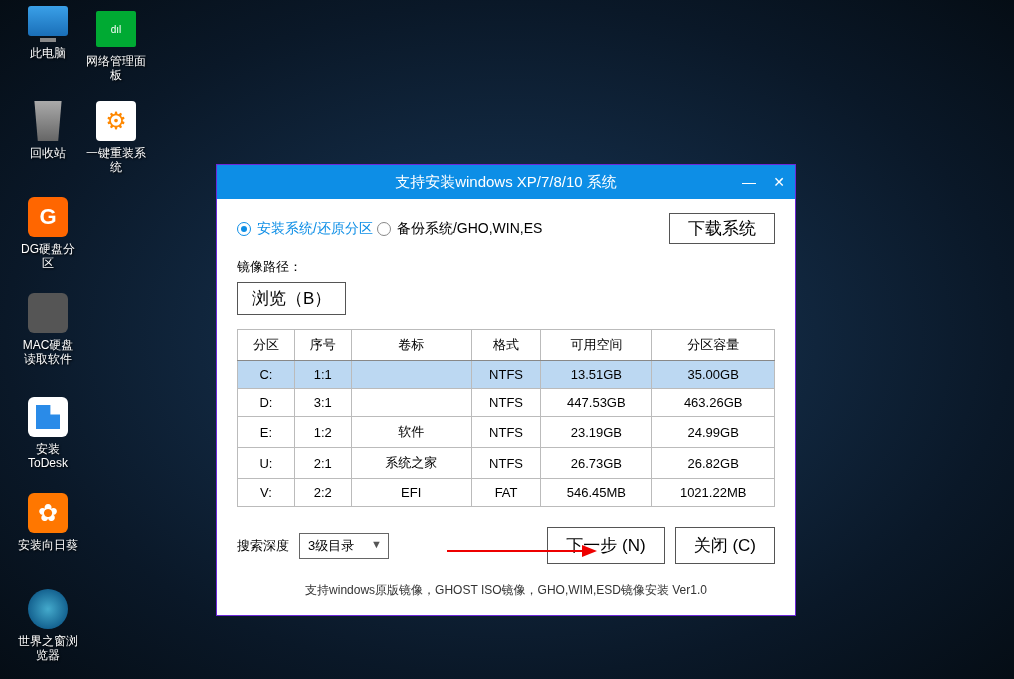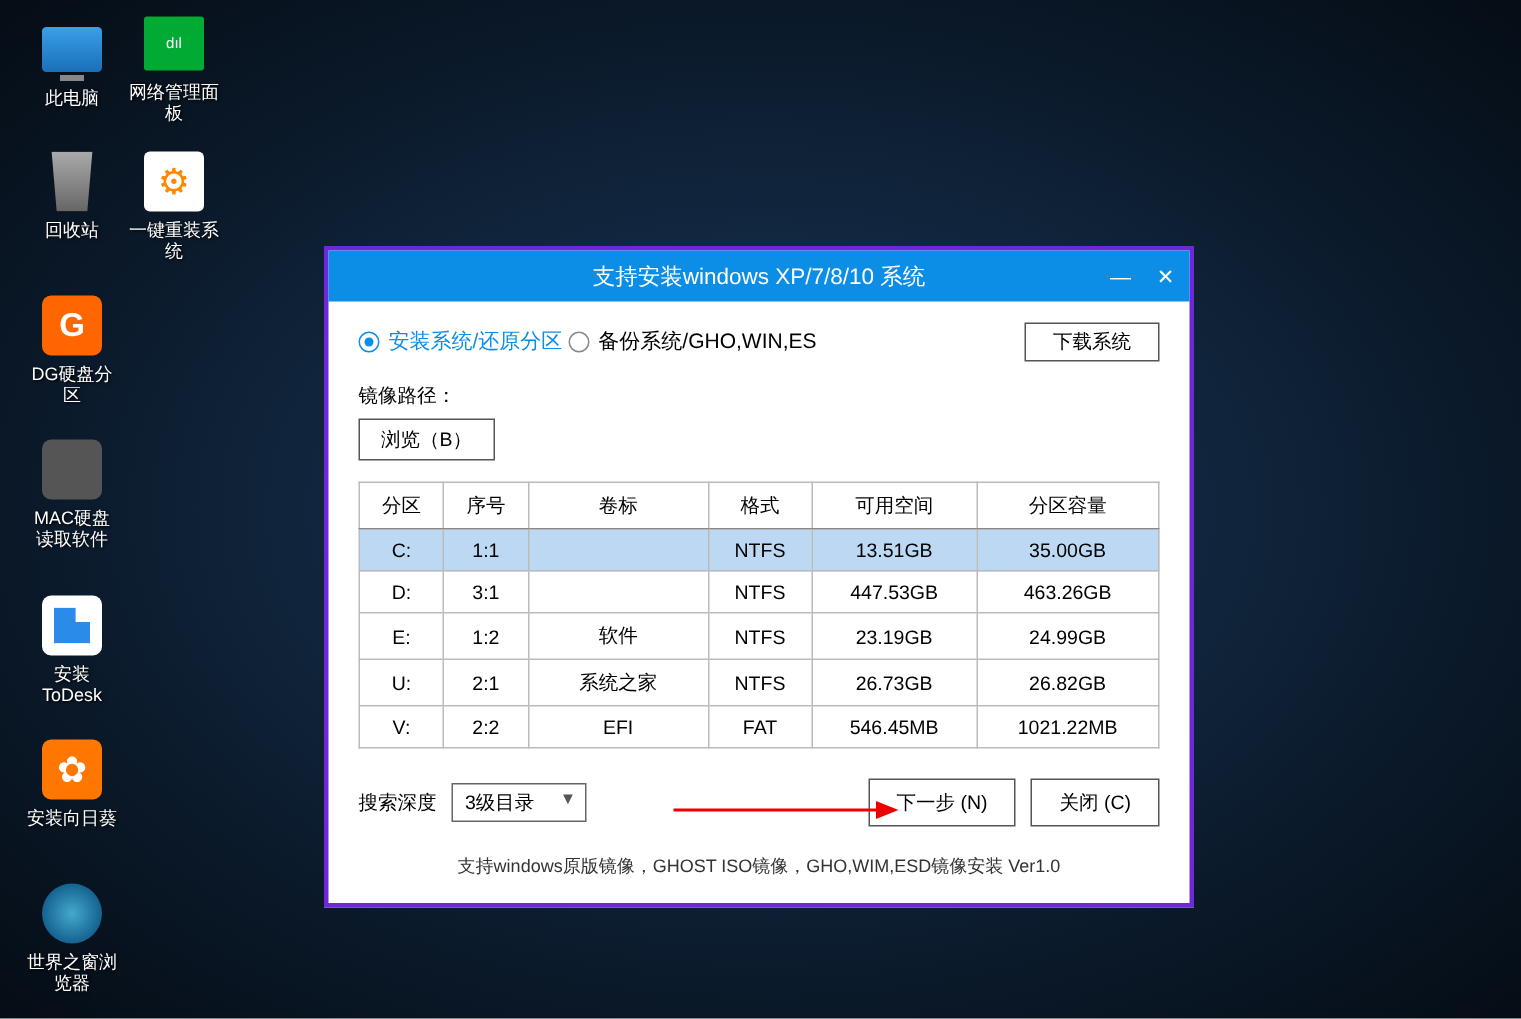--- a/index.html
+++ b/index.html
@@ -24,21 +24,21 @@
   display: flex; align-items: center; justify-content: center;
   font-size: 32px;
 }
 .desktop-icon .lbl { line-height: 14px; text-shadow: 1px 1px 2px #000; }
 
 .window {
   position: absolute;
   left: 216px; top: 164px;
   width: 580px;
   background: #fff;
-  border: 3px solid #6d28d9;
+  border: 1px solid #6d28d9;
 }
 .titlebar {
   height: 34px;
   background: #0d8ee6;
   color: #fff;
   display: flex;
   align-items: center;
   justify-content: center;
   position: relative;
   font-size: 15px;
@@ -66,21 +66,21 @@
   display: inline-flex; align-items:center; justify-content:center;
 }
 .radio.checked .dot { border-color: #0d8ee6; }
 .radio.checked .dot::after { content:""; width:6px; height:6px; background:#0d8ee6; border-radius:50%; }
 .radio.checked { color: #0d8ee6; }
 
 .btn {
   border: 1px solid #555;
   background: #fff;
   padding: 4px 14px;
-  font-size: 13px;
+  font-size: 17px;
   cursor: pointer;
 }
 .btn-dl { margin-left: auto; padding: 3px 18px; }
 
 .path-label { font-size: 13px; margin-bottom: 6px; font-family: Liberation Serif, serif; }
 .path-row { display:flex; gap:10px; margin-bottom: 14px; }
 .path-input {
   flex: 1;
   height: 26px;
   border: 1px solid #666;
@@ -157,21 +157,21 @@
 .i-dg{width:40px;height:40px;background:#f60;border-radius:6px;display:flex;align-items:center;justify-content:center;color:#fff;font-size:22px;font-weight:bold;}
 .i-mac{width:40px;height:40px;background:#555;border-radius:6px;display:flex;align-items:center;justify-content:center;color:#ccc;font-size:24px;}
 .i-todesk{width:40px;height:40px;background:#fff;border-radius:6px;display:flex;align-items:center;justify-content:center;}
 .i-todesk::before{content:"";width:24px;height:24px;background:#2a8be8;clip-path:polygon(0 0,60% 0,60% 40%,100% 40%,100% 100%,0 100%);}
 .i-sun{width:40px;height:40px;background:#f70;border-radius:6px;display:flex;align-items:center;justify-content:center;color:#fff;font-size:24px;}
 .i-globe{width:40px;height:40px;background:radial-gradient(#4ac,#047);border-radius:50%;}
 </style>
 </head>
 <body>
 
-<div class="desktop-icon" style="left:18px;top:12px">
+<div class="desktop-icon" style="left:18px;top:0">
   <div class="ico">
       <div class="i-pc"></div>
     </div>
   <div class="lbl">此电脑</div>
 </div>
 <div class="desktop-icon" style="left:86px;top:8px">
   <div class="ico">
       <div class="i-panel"></div>
     </div>
   <div class="lbl">网络管理面板</div>

